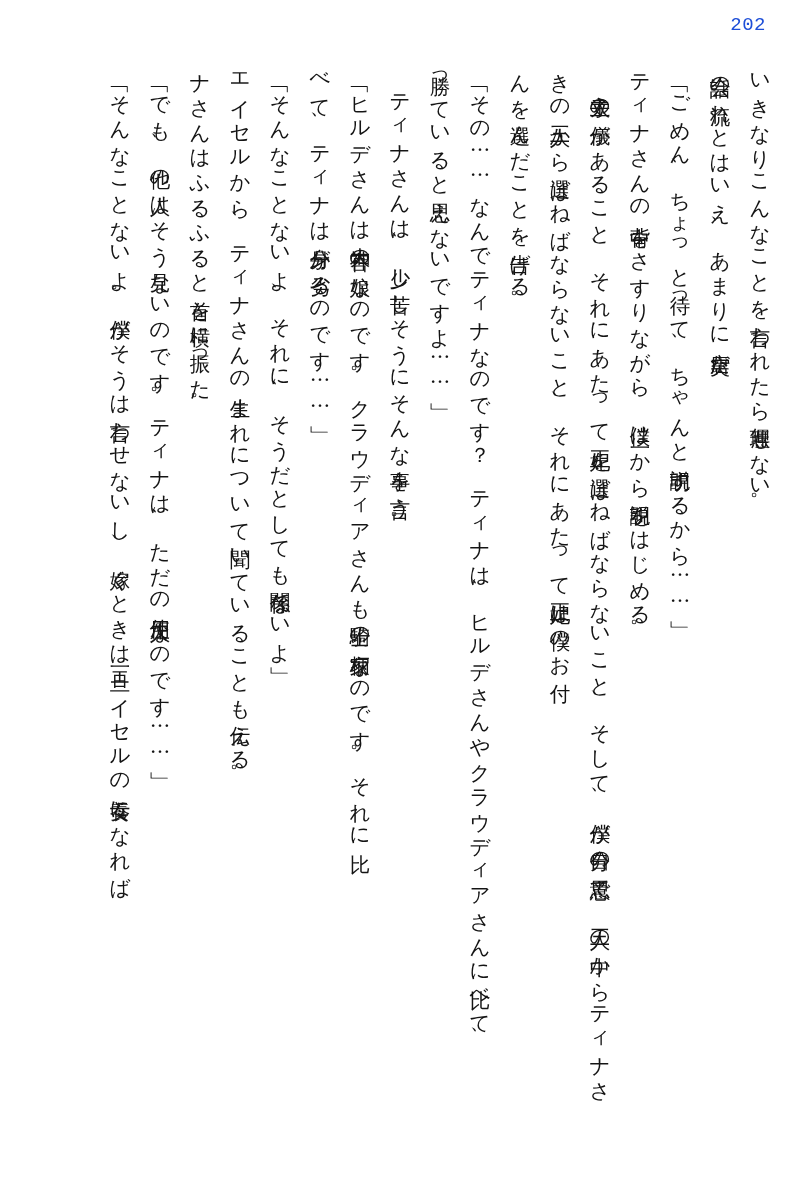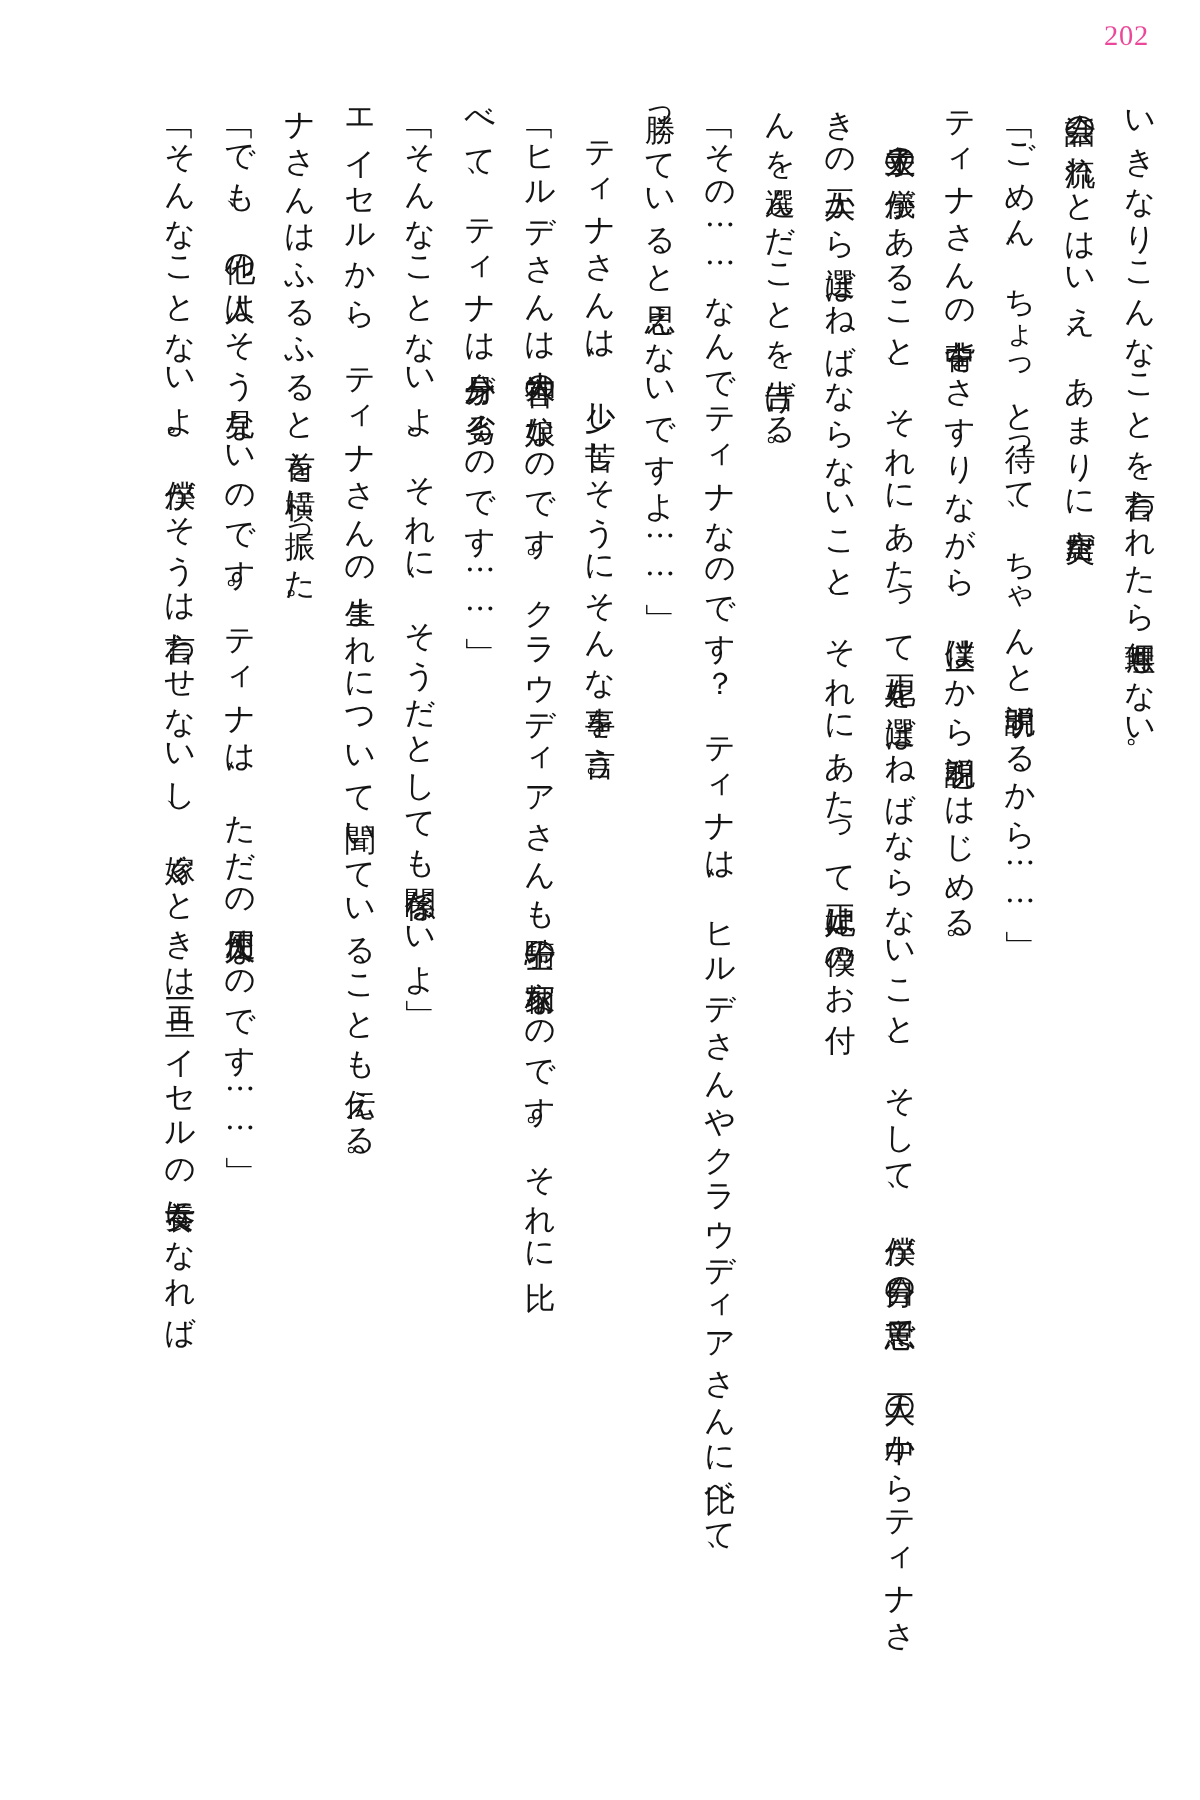--- a/index.html
+++ b/index.html
@@ -20,22 +20,22 @@
     width: 800px;
     height: 1200px;
     box-sizing: border-box;
     background: #ffffff;
   }
   .page-number {
     position: absolute;
     top: 14px;
     right: 34px;
     font-size: 19px;
-    font-family: Liberation Serif, serif;
-    color: #ec4899;
+    font-family: Liberation Mono, monospace;
+    color: #1d4ed8;
     letter-spacing: 0.5px;
   }
   .text-body {
     position: absolute;
     top: 60px;
     right: 30px;
     left: 30px;
     bottom: 12px;
     display: flex;
     flex-direction: row-reverse;

